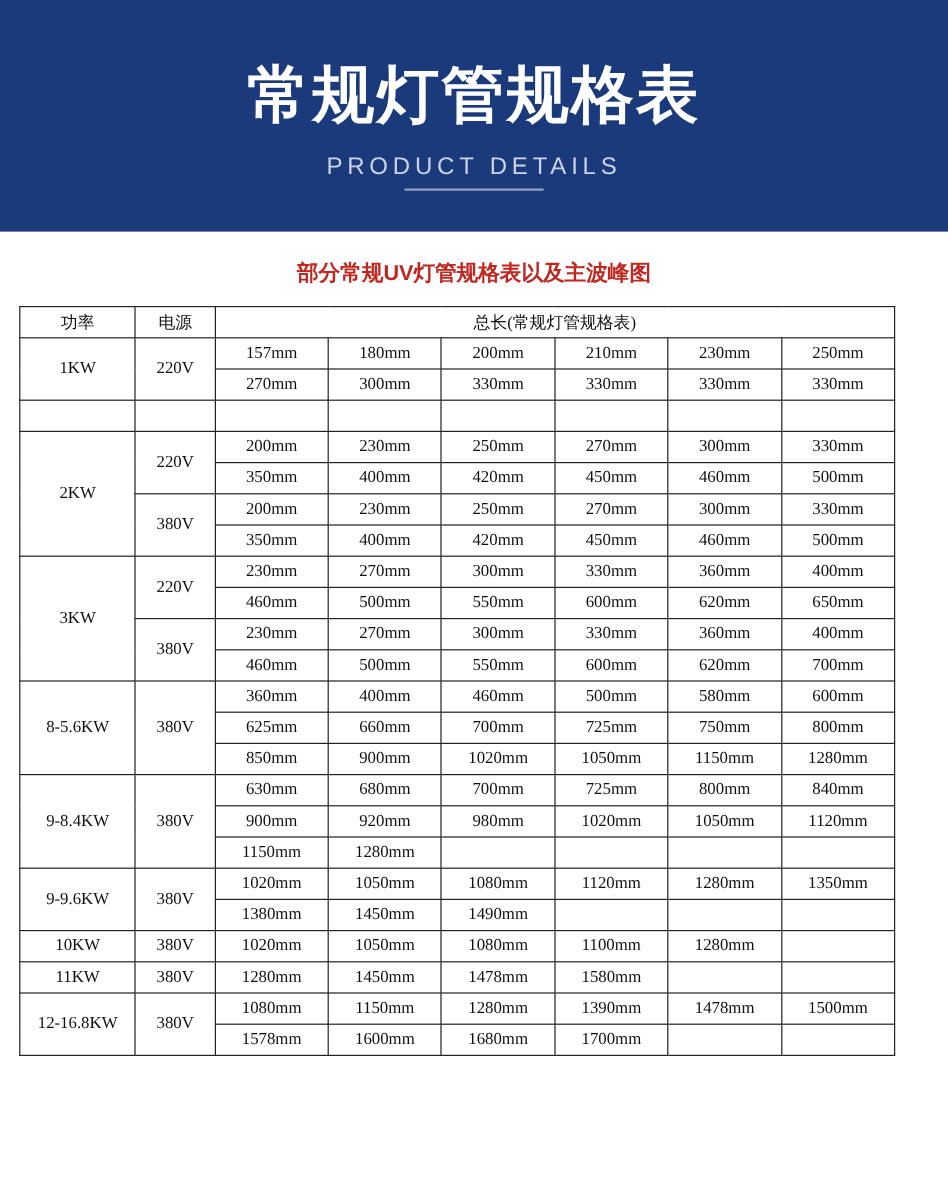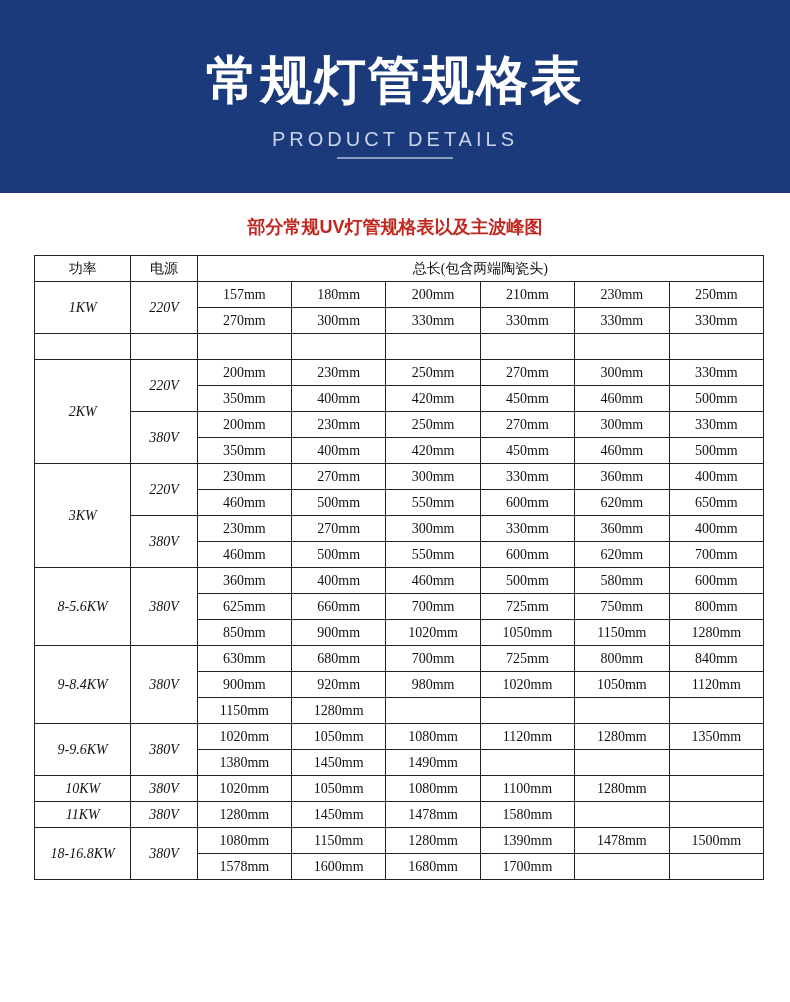--- a/index.html
+++ b/index.html
@@ -58,21 +58,21 @@
     text-align: center;
     color: #c0271f;
     font-family: "Liberation Sans", sans-serif;
     font-weight: bold;
     font-size: 18px;
     margin-top: 22px;
     margin-bottom: 16px;
   }
   
   .table-wrap {
-    padding: 0 34px;
+    padding: 0 16px;
     box-sizing: border-box;
   }
   table.spec {
     border-collapse: collapse;
     width: 730px;
     table-layout: fixed;
     font-family: "Liberation Serif", serif;
   }
   table.spec td {
     border: 1px solid #222222;
@@ -84,21 +84,20 @@
     padding: 0;
     white-space: nowrap;
   }
   td.head {
     font-size: 15px;
     font-weight: normal;
     height: 34px;
   }
   td.grp {
     font-size: 15px;
-    font-style: italic;
   }
   td.spacer {
     height: 13px;
     border-left: 1px solid #222222;
     border-right: 1px solid #222222;
   }
   td.blank {
     border: 1px solid #222222;
   }
   col.c-pow { width: 96px; }
@@ -127,21 +126,21 @@
         <col class="c-len">
         <col class="c-len">
         <col class="c-len">
         <col class="c-len">
         <col class="c-len">
       </colgroup>
       <tbody>
           <tr>
             <td class="head">功率</td>
             <td class="head">电源</td>
-            <td class="head" colspan="6">总长(包含两端陶瓷头)</td>
+            <td class="head" colspan="6">总长(常规灯管规格表)</td>
           </tr>
           <tr>
             <td class="grp" rowspan="2">1KW</td>
             <td class="grp" rowspan="2">220V</td>
             <td>157mm</td>
             <td>180mm</td>
             <td>200mm</td>
             <td>210mm</td>
             <td>230mm</td>
             <td>250mm</td>
@@ -318,21 +317,21 @@
             <td class="grp" rowspan="1">11KW</td>
             <td class="grp" rowspan="1">380V</td>
             <td>1280mm</td>
             <td>1450mm</td>
             <td>1478mm</td>
             <td>1580mm</td>
             <td class="blank"></td>
             <td class="blank"></td>
           </tr>
           <tr>
-            <td class="grp" rowspan="2">18-16.8KW</td>
+            <td class="grp" rowspan="2">12-16.8KW</td>
             <td class="grp" rowspan="2">380V</td>
             <td>1080mm</td>
             <td>1150mm</td>
             <td>1280mm</td>
             <td>1390mm</td>
             <td>1478mm</td>
             <td>1500mm</td>
           </tr>
           <tr>
             <td>1578mm</td>

